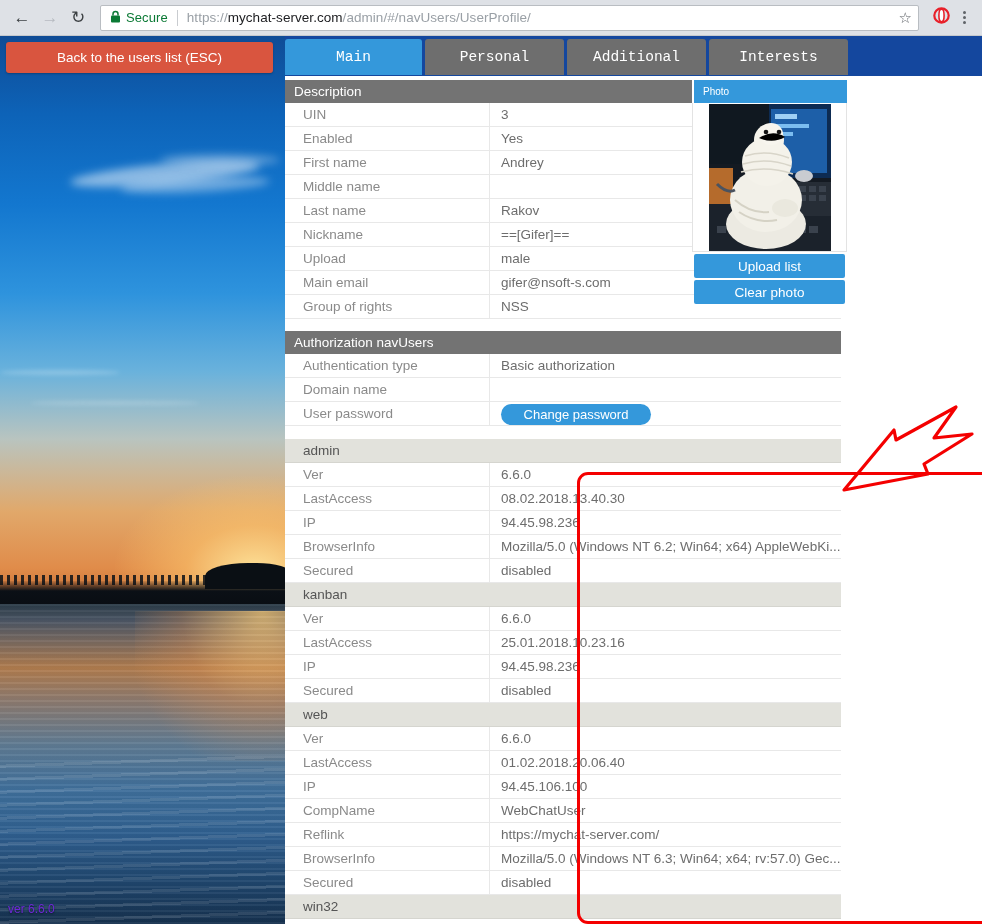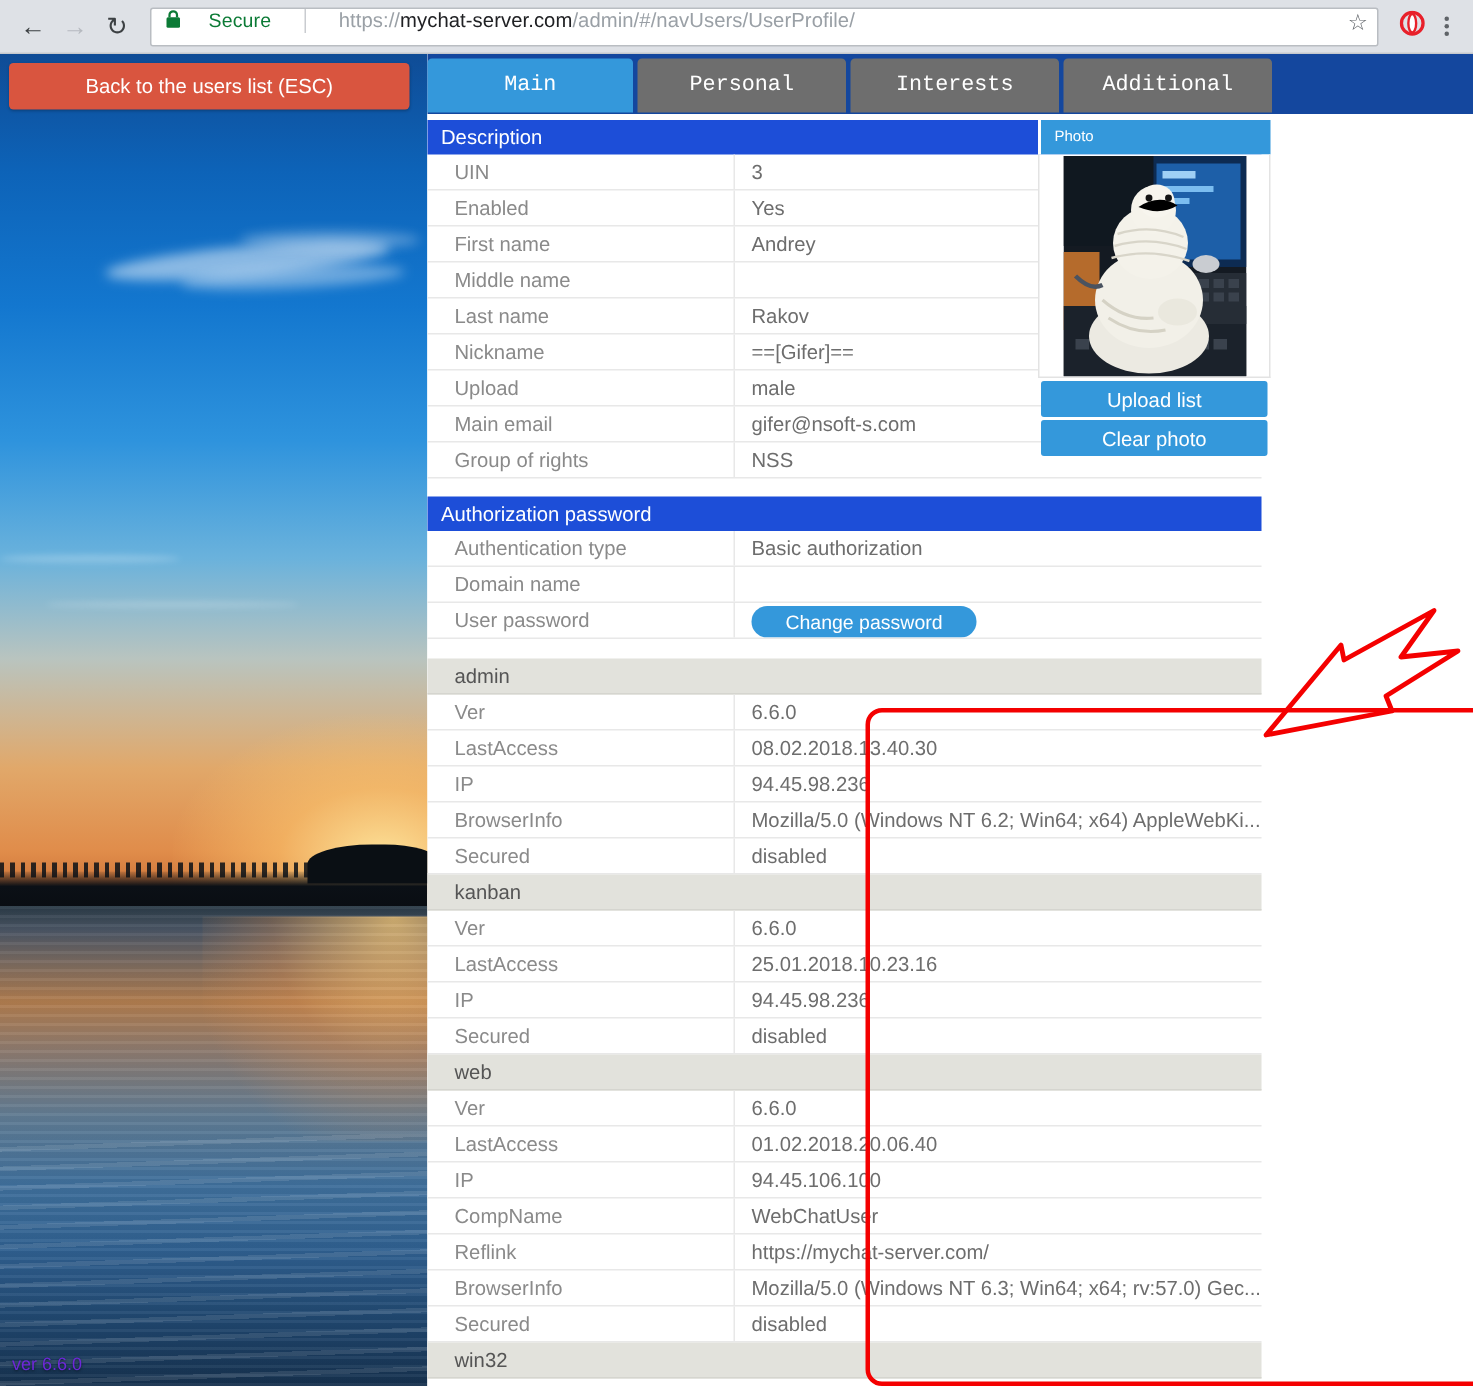--- a/index.html
+++ b/index.html
@@ -28,24 +28,23 @@
     background: transparent; border: none;
     cursor: pointer; flex: none;
   }
   .nav-btn.disabled { color: #b6bac0; }
   .omnibox {
     flex: 1 1 auto;
     height: 26px; margin-left: 8px; margin-right: 4px;
     background: #ffffff;
     border: 1px solid #b9bdc2;
     border-radius: 2px;
-    display: flex; 
+    display: flex; align-items: center;
     padding: 0 6px 0 9px;
     min-width: 0;
-    gap: 13px;
   }
   .lock-icon { flex: none; margin-right: 5px; display: block; }
   .secure-label {
     color: #0b7a35; font-size: 13px; flex: none;
     letter-spacing: .1px;
   }
   .omni-sep {
     width: 1px; height: 16px; background: #c9ccd0;
     margin: 0 9px; flex: none;
   }
@@ -198,21 +197,21 @@
   .tab:nth-child(2) { width: 139px; }
   .tab:nth-child(3) { width: 139px; }
   .tab:nth-child(4) { width: 139px; }
   .tab:nth-child(5) { width: 137px; margin-right: 0; }
 
   .content { position: absolute; left: 0; top: 40px; width: 697px; height: 848px; }
 
   
   .sect { width: 556px; margin-left: 0; }
   .sect-head {
-    background: #1d4ed8; color: #ffffff;
+    background: #737373; color: #ffffff;
     font-size: 13.5px; padding: 5px 9px;
     height: 23px; line-height: 13px;
   }
   .row {
     display: flex; height: 24px; align-items: stretch;
     border-bottom: 1px solid #e8e8e8;
   }
   .row .lbl {
     width: 205px; flex: none;
     color: #8a8a8a; font-size: 13.5px;
@@ -334,22 +333,22 @@
 
     <button class="back-btn">Back to the users list (ESC)</button>
     <div class="version-label">ver 6.6.0</div>
   </div>
 
   <div class="main">
 
     <div class="tabstrip" id="tabstrip">
         <button class="tab active">Main</button>
         <button class="tab">Personal</button>
+        <button class="tab">Additional</button>
         <button class="tab">Interests</button>
-        <button class="tab">Additional</button>
       </div>
 
     <div class="content">
 
       <div class="sect" id="descSection">
         <div class="sect-head">Description</div>
         <div id="descRows">
             <div class="row">
               <div class="lbl">UIN</div>
               <div class="val">3</div>
@@ -439,21 +438,21 @@
             <path d="M30 108 q18 12 38 8" stroke="#d5d2c5" stroke-width="2" fill="none"></path>
             <ellipse cx="76" cy="104" rx="13" ry="9" fill="#eae8de"></ellipse>
             <path d="M8 80 q10 10 18 6" stroke="#4a5360" stroke-width="3" fill="none"></path>
           </svg>
         </div>
         <button class="photo-btn">Upload list</button>
         <button class="photo-btn">Clear photo</button>
       </div>
 
       <div class="sect" id="authSection">
-        <div class="sect-head">Authorization password</div>
+        <div class="sect-head">Authorization navUsers</div>
         <div id="authRows">
             <div class="row">
               <div class="lbl">Authentication type</div>
               <div class="val">Basic authorization</div>
             </div>
             <div class="row">
               <div class="lbl">Domain name</div>
               <div class="val"></div>
             </div>
           </div>

